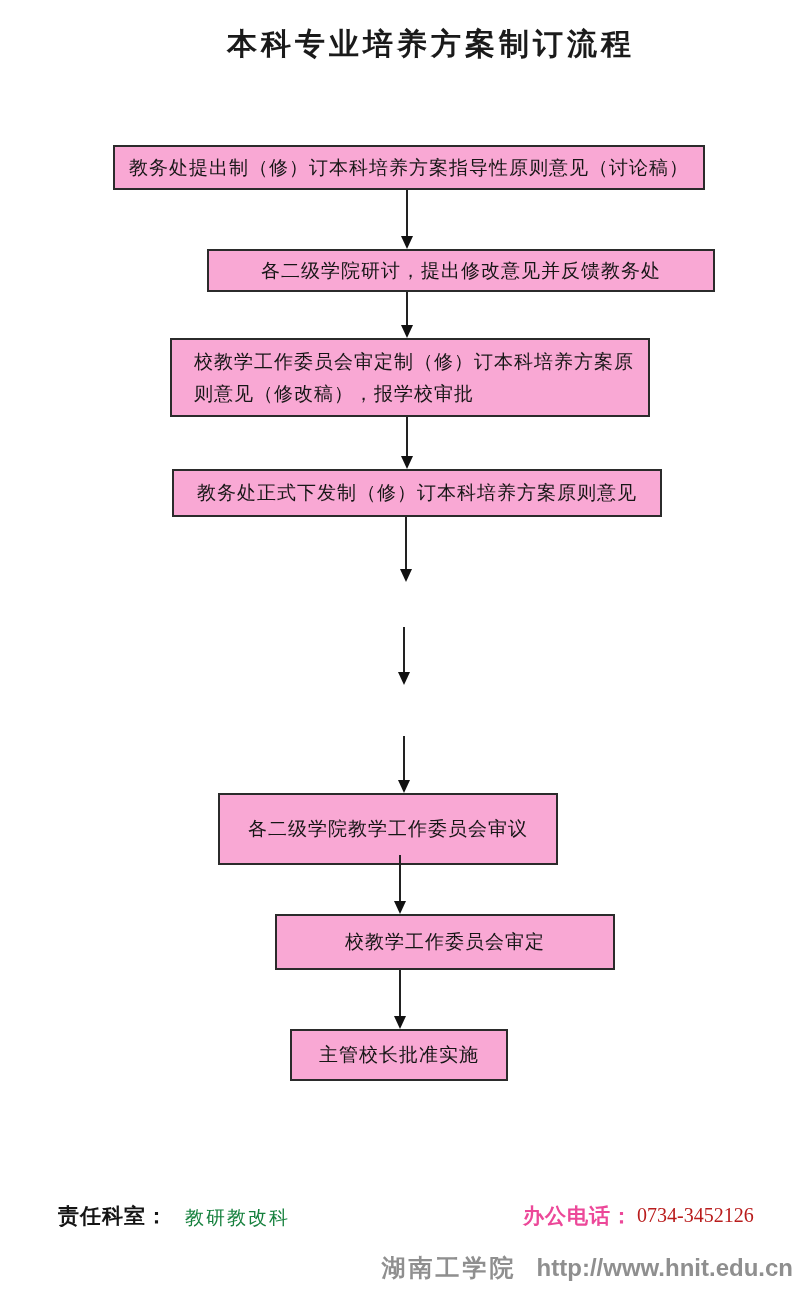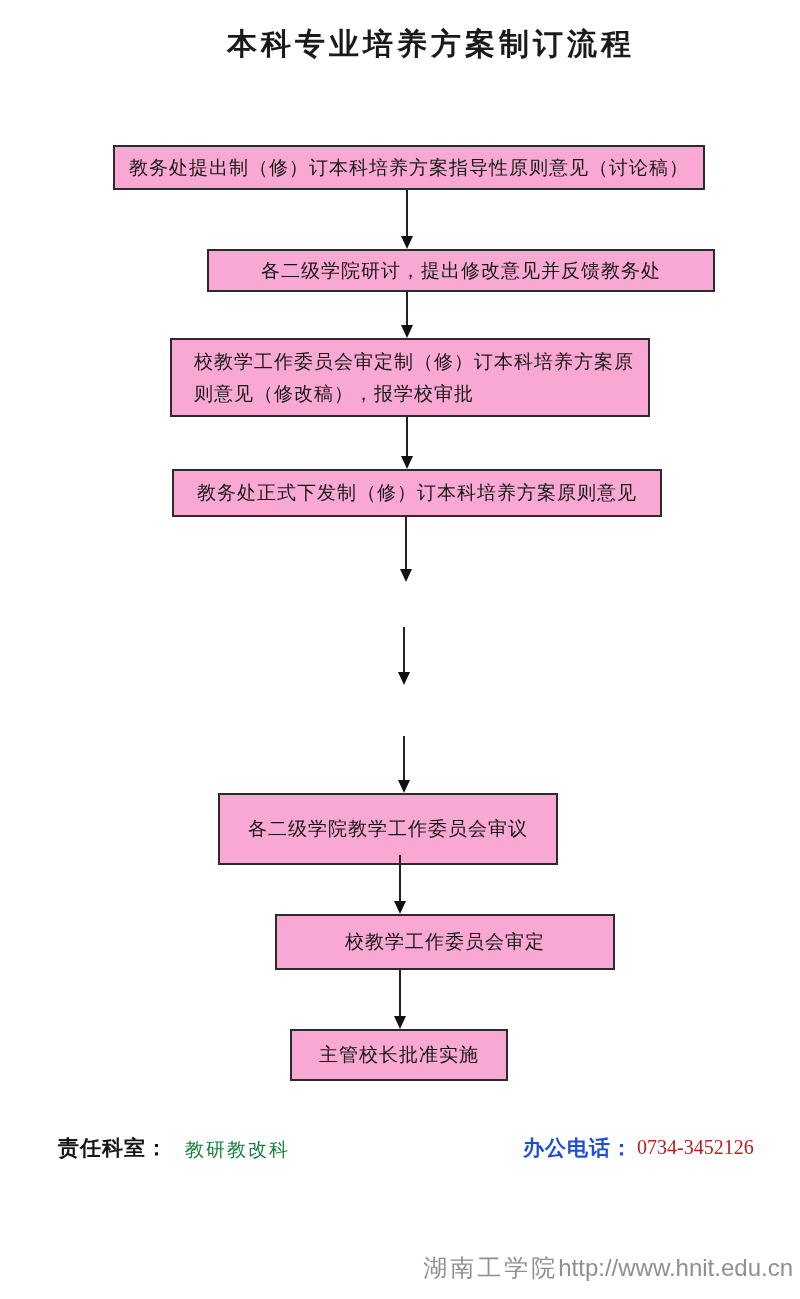--- a/index.html
+++ b/index.html
@@ -80,21 +80,21 @@
   .a2 { left: 401px; top: 292px; height: 46px; }
   .a3 { left: 401px; top: 417px; height: 52px; }
   .a4 { left: 400px; top: 517px; height: 65px; }
   .a5 { left: 398px; top: 627px; height: 58px; }
   .a6 { left: 398px; top: 736px; height: 57px; }
   .a7 { left: 394px; top: 855px; height: 59px; }
   .a8 { left: 394px; top: 970px; height: 59px; }
 
   .footer-info {
     position: absolute;
-    top: 1132px;
+    top: 1200px;
     left: 0;
     width: 800px;
     height: 40px;
   }
   .dept-label {
     position: absolute;
     left: 58px;
     top: 2px;
     font-size: 21px;
     font-weight: bold;
@@ -108,46 +108,47 @@
     font-size: 19px;
     color: #15803d;
     letter-spacing: 2px;
   }
   .phone-label {
     position: absolute;
     left: 523px;
     top: 2px;
     font-size: 21px;
     font-weight: bold;
-    color: #1d4ed8;
+    color: #ec4899;
     letter-spacing: 1px;
   }
   .phone-value {
     position: absolute;
     left: 637px;
     top: 4px;
     font-size: 20px;
     font-family: "Liberation Serif", serif;
     color: #b91c1c;
   }
   .site-footer {
     position: absolute;
     top: 1252px;
     right: 7px;
     font-size: 24px;
     color: #8f8f8f;
     white-space: nowrap;
   }
   .site-name {
     letter-spacing: 3px;
-    font-weight: normal;
+    font-weight: bold;
   }
   .site-url {
-    font-weight: normal;
+    font-weight: bold;
     letter-spacing: 0px;
+    margin-left: 20px;
   }
 </style>
 </head>
 <body>
 
 <div class="page">
 
   <div class="title">本科专业培养方案制订流程</div>
 
   <div class="box box1">教务处提出制（修）订本科培养方案指导性原则意见（讨论稿）</div>

